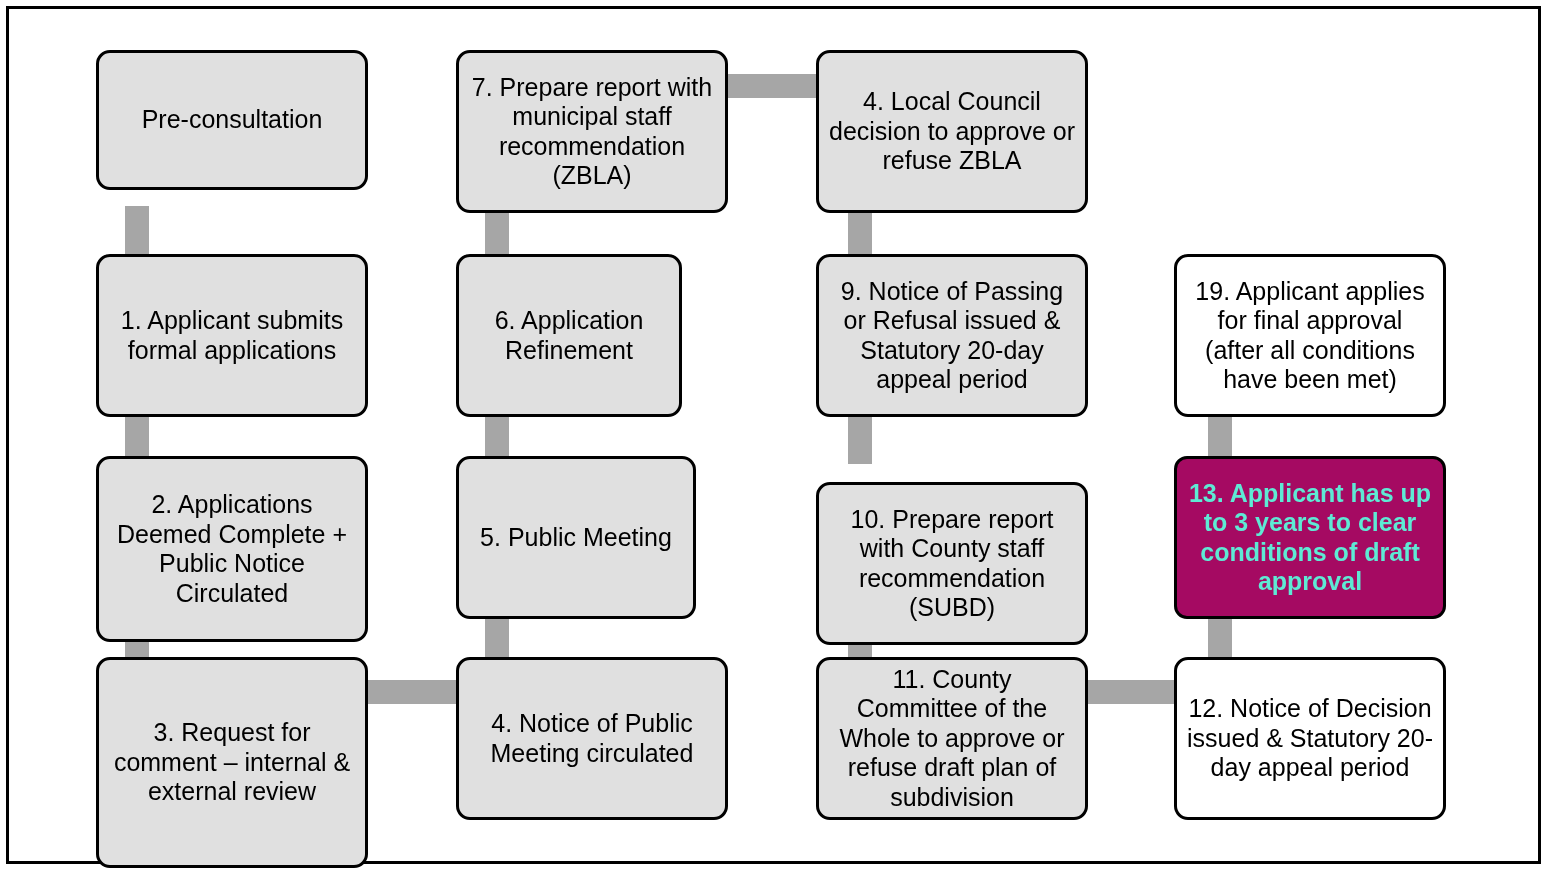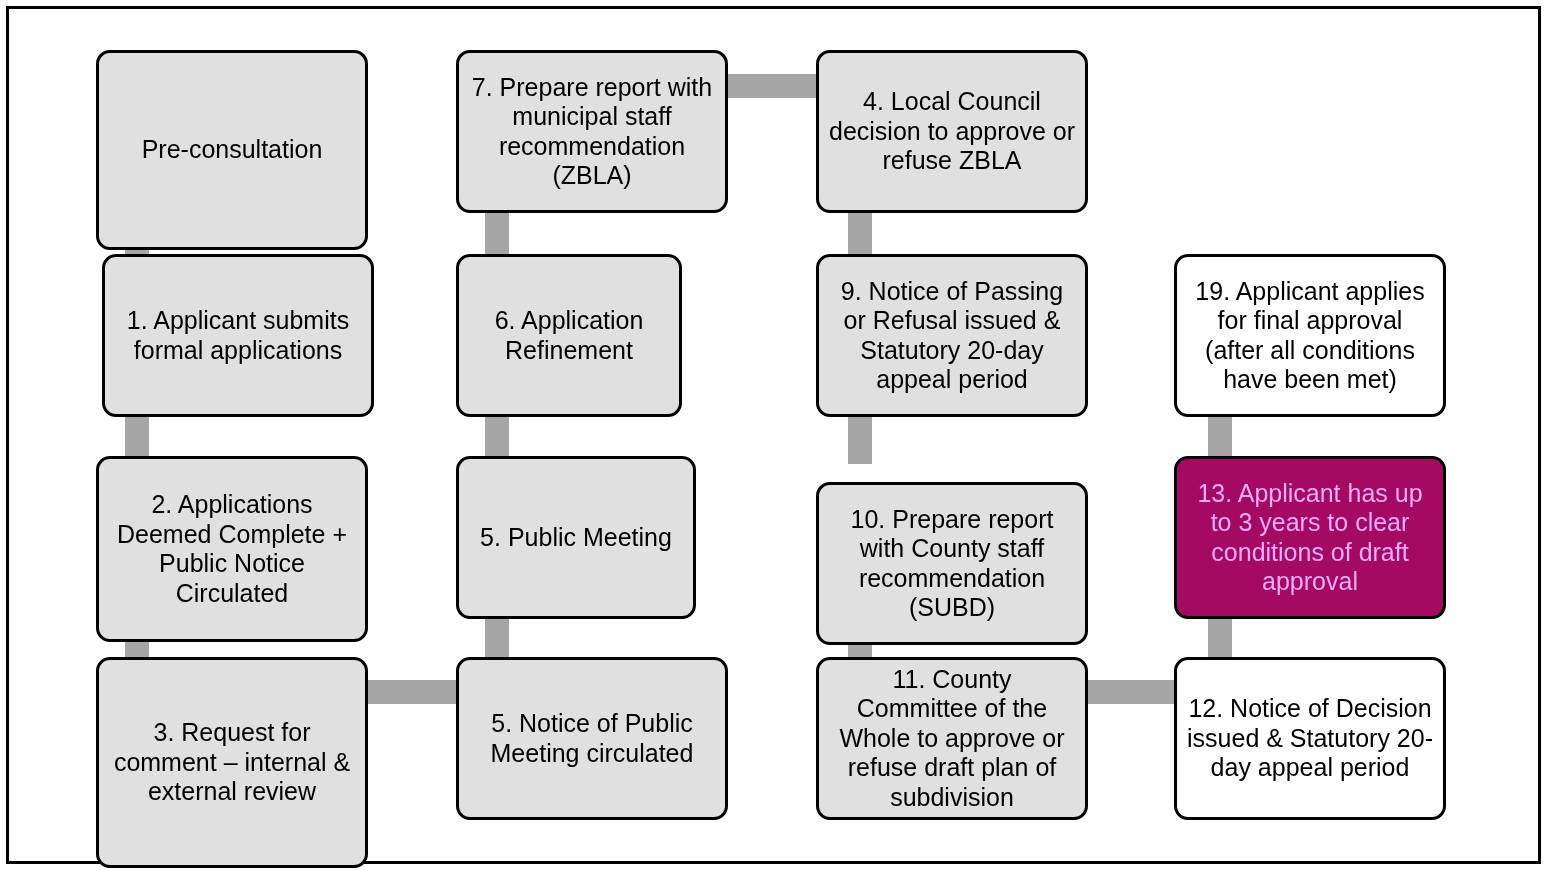--- a/index.html
+++ b/index.html
@@ -44,22 +44,23 @@
     font-size: 25px;
     line-height: 1.18;
     color: #000000;
     background: #e0e0e0;
   }
   .node.white {
     background: #ffffff;
   }
   .node.magenta {
     background: #a50a62;
-    color: #f0abfc;
-    font-weight: normal;
+    color: #5eead4;
+    font-weight: bold;
+    border-radius: 13px;
   }
   .node span {
     display: block;
     width: 100%;
   }
 </style>
 </head>
 <body>
 
 <div id="canvas">
@@ -74,43 +75,43 @@
       <div class="connector" style="left: 485px; top: 206px; width: 24px; height: 56px;"></div>
       <div class="connector" style="left: 720px; top: 74px; width: 104px; height: 24px;"></div>
       <div class="connector" style="left: 848px; top: 206px; width: 24px; height: 56px;"></div>
       <div class="connector" style="left: 848px; top: 410px; width: 24px; height: 54px;"></div>
       <div class="connector" style="left: 848px; top: 612px; width: 24px; height: 54px;"></div>
       <div class="connector" style="left: 1080px; top: 680px; width: 102px; height: 24px;"></div>
       <div class="connector" style="left: 1208px; top: 612px; width: 24px; height: 54px;"></div>
       <div class="connector" style="left: 1208px; top: 410px; width: 24px; height: 54px;"></div>
     </div>
   <div id="nodes">
-      <div class="node" style="left: 96px; top: 50px; width: 272px; height: 200px;">
+      <div class="node" style="left: 96px; top: 50px; width: 272px; height: 140px;">
         <span>Pre-consultation</span>
       </div>
-      <div class="node" style="left: 102px; top: 254px; width: 272px; height: 163px;">
+      <div class="node" style="left: 96px; top: 254px; width: 272px; height: 163px;">
         <span>1. Applicant submits formal applications</span>
       </div>
       <div class="node" style="left: 96px; top: 456px; width: 272px; height: 186px;">
         <span>2. Applications Deemed Complete + Public Notice Circulated</span>
       </div>
       <div class="node" style="left: 96px; top: 657px; width: 272px; height: 211px;">
         <span>3. Request for comment – internal &amp; external review</span>
       </div>
       <div class="node" style="left: 456px; top: 50px; width: 272px; height: 163px; justify-content: center;">
         <span>7. Prepare report with municipal staff recommendation (ZBLA)</span>
       </div>
       <div class="node" style="left: 456px; top: 254px; width: 226px; height: 163px;">
         <span>6. Application Refinement</span>
       </div>
       <div class="node" style="left: 456px; top: 456px; width: 240px; height: 163px;">
         <span>5. Public Meeting</span>
       </div>
       <div class="node" style="left: 456px; top: 657px; width: 272px; height: 163px;">
-        <span>5. Notice of Public Meeting circulated</span>
+        <span>4. Notice of Public Meeting circulated</span>
       </div>
       <div class="node" style="left: 816px; top: 50px; width: 272px; height: 163px;">
         <span>4. Local Council decision to approve or refuse ZBLA</span>
       </div>
       <div class="node" style="left: 816px; top: 254px; width: 272px; height: 163px;">
         <span>9. Notice of Passing or Refusal issued &amp; Statutory 20-day appeal period</span>
       </div>
       <div class="node" style="left: 816px; top: 482px; width: 272px; height: 163px;">
         <span>10. Prepare report with County staff recommendation (SUBD)</span>
       </div>

